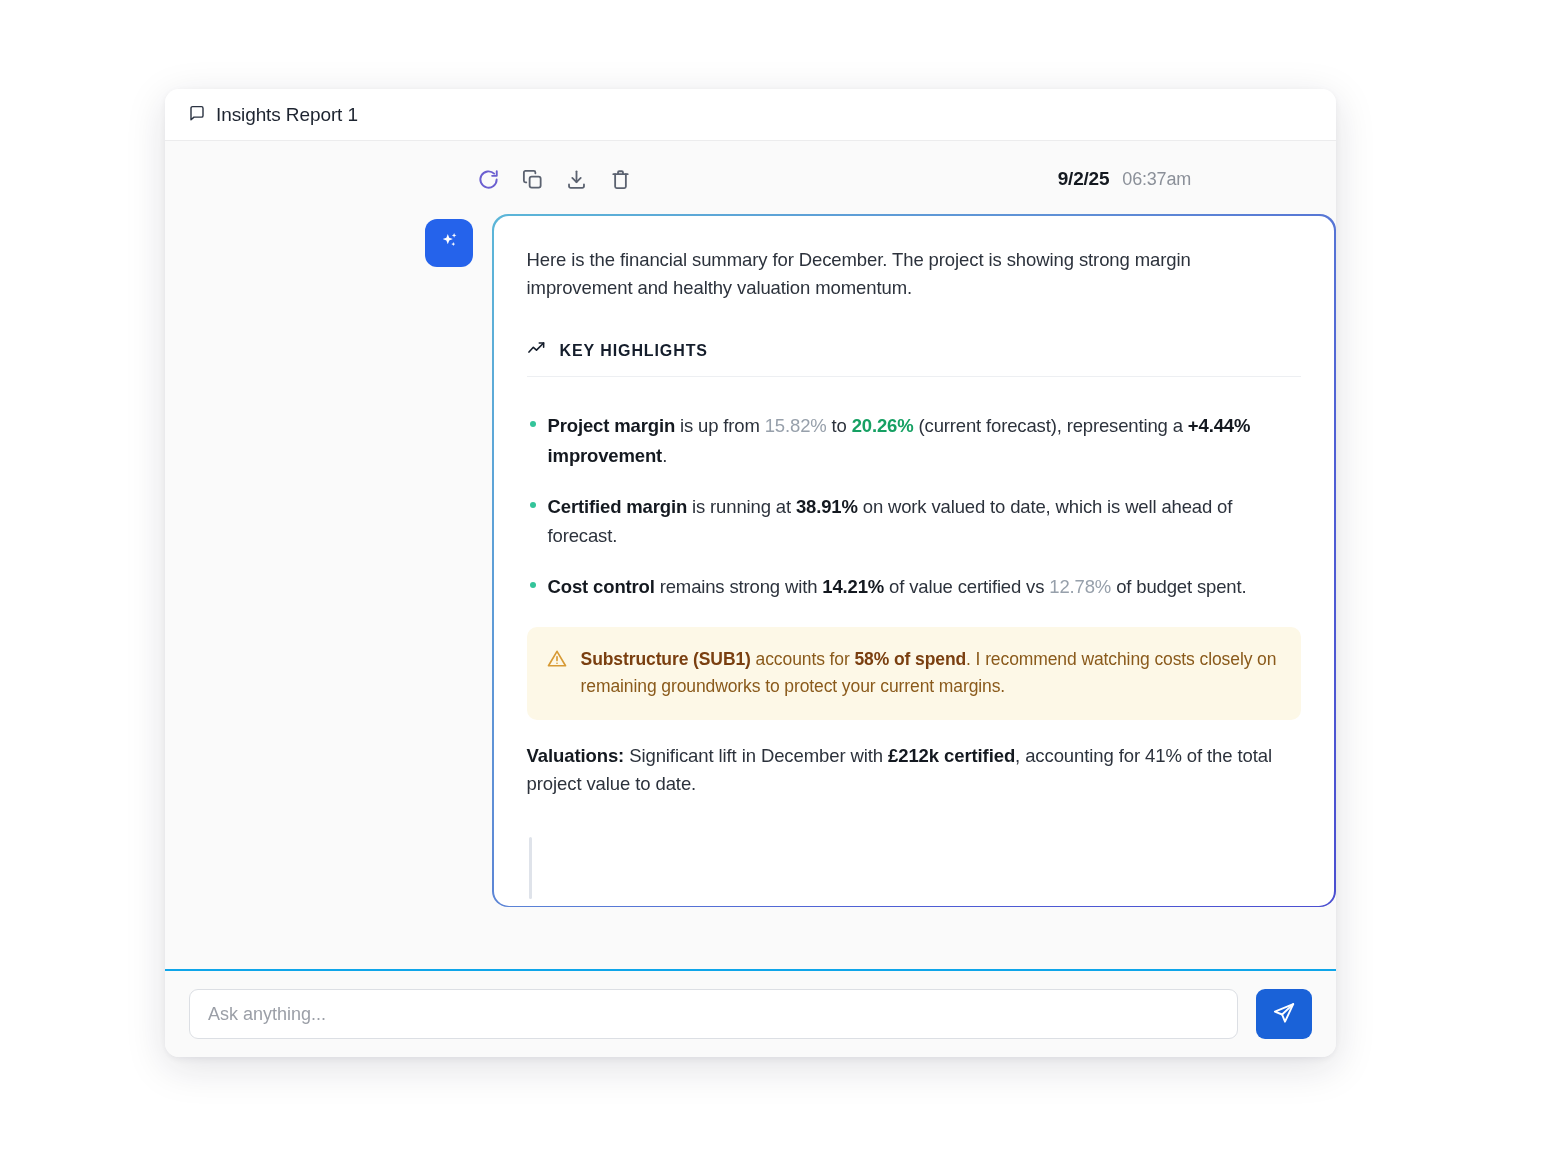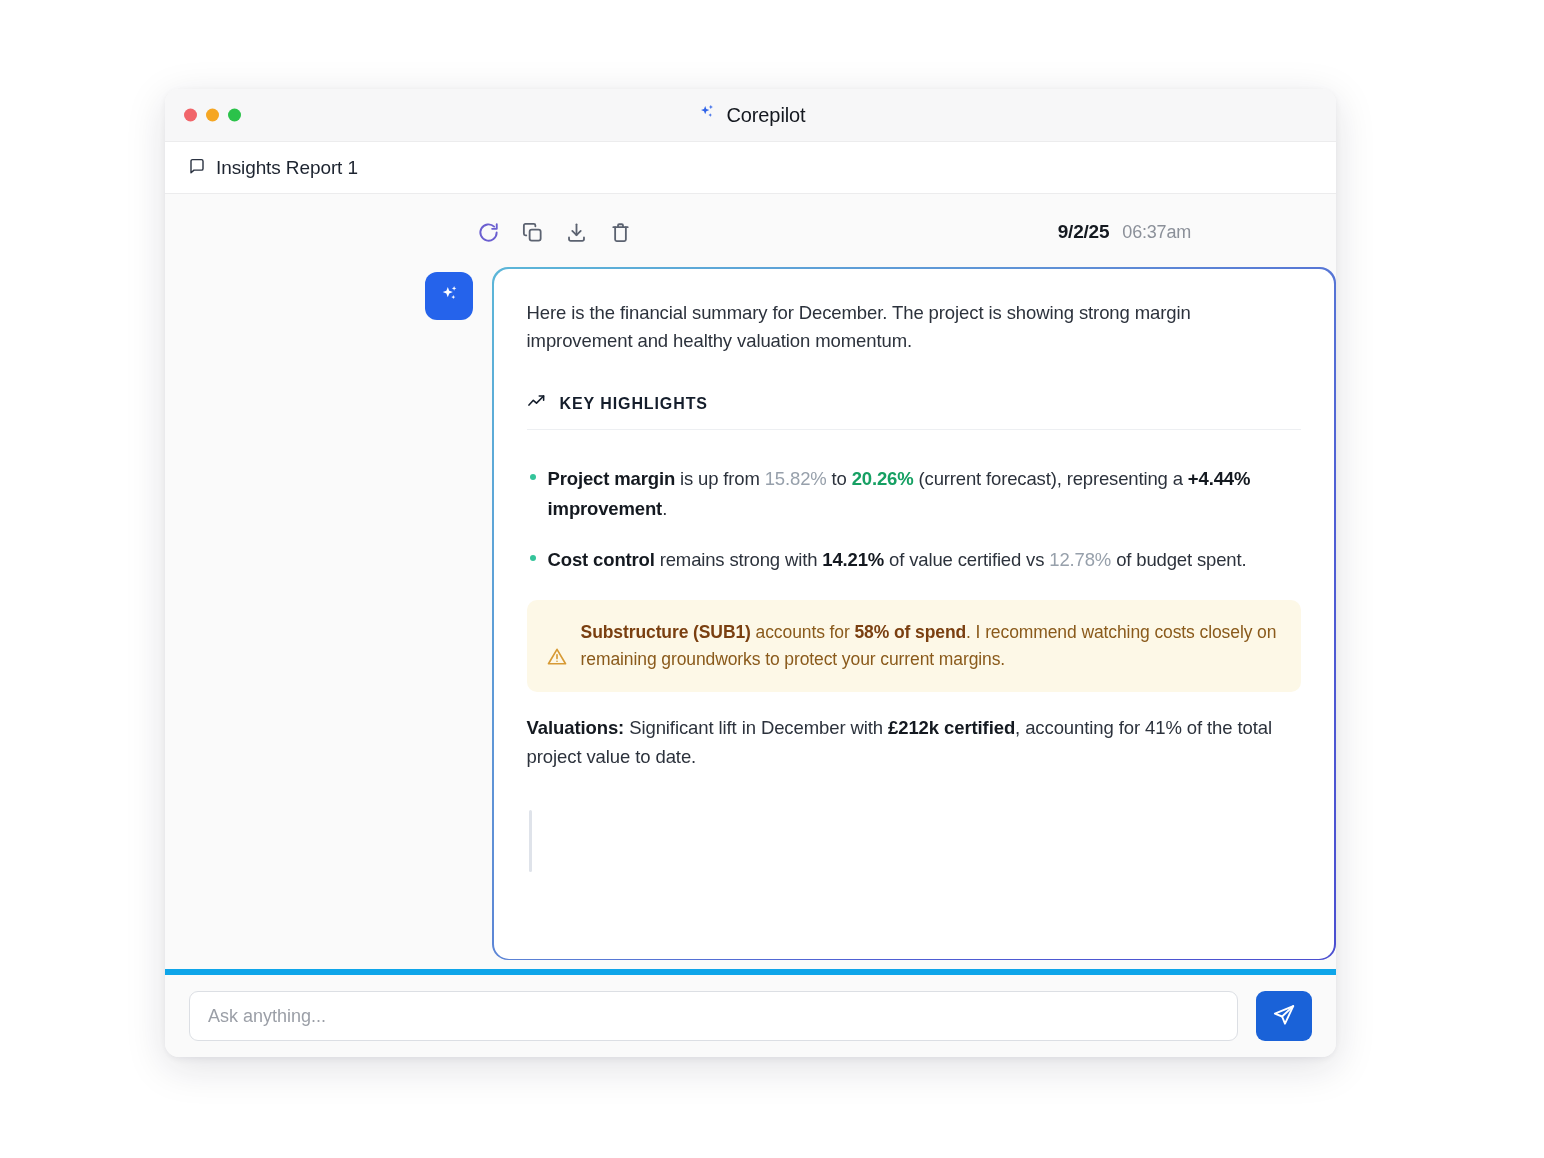--- a/index.html
+++ b/index.html
@@ -188,21 +188,21 @@
   .pos   { color: #16a063; font-weight: bold; }
 
   
   .callout {
     margin-top: 26px;
     background: #fdf8e7;
     border-radius: 10px;
     padding: 19px 22px 20px 19px;
     display: flex;
     gap: 13px;
-    align-items: flex-end;
+    align-items: flex-start;
   }
   .callout-text {
     font-size: 17.5px;
     line-height: 1.52;
     color: #8a5a1b;
     letter-spacing: -0.1px;
   }
   .callout-text .cb { font-weight: bold; color: #7a3f10; }
 
   
@@ -227,21 +227,21 @@
     width: 3px;
     height: 62px;
     background: #dfe3ea;
     border-radius: 2px;
   }
 
   
   .composer {
     flex: 0 0 88px;
     background: #fafafa;
-    border-top: 6px solid #0ea5e9;
+    border-top: 2px solid #0ea5e9;
     display: flex;
     align-items: center;
     gap: 18px;
     padding: 0 24px;
   }
   .composer-input {
     flex: 1 1 auto;
     height: 50px;
     border: 1px solid #dcdfe4;
     border-radius: 9px;
@@ -261,37 +261,20 @@
     border-radius: 9px;
     display: flex; align-items: center; justify-content: center;
     cursor: pointer;
   }
 </style>
 </head>
 <body>
 
 <div class="app-window">
 
-  <div class="titlebar">
-    <div class="traffic-lights">
-      <span class="dot red"></span>
-      <span class="dot yellow"></span>
-      <span class="dot green"></span>
-    </div>
-    <div class="title-center">
-      <span class="sparkle-brand">
-        <svg width="22" height="22" viewBox="0 0 24 24" fill="#2f63e8">
-          <path d="M11.1 4.3 12.35 7.6 15.65 8.85 12.35 10.1 11.1 13.4 9.85 10.1 6.55 8.85 9.85 7.6Z"></path>
-          <path d="M17.3 3.1 17.95 4.8 19.65 5.45 17.95 6.1 17.3 7.8 16.65 6.1 14.95 5.45 16.65 4.8Z"></path>
-          <path d="M16.6 12.3 17.15 13.75 18.6 14.3 17.15 14.85 16.6 16.3 16.05 14.85 14.6 14.3 16.05 13.75Z"></path>
-        </svg>
-      </span>
-      <span class="brand-text">Corepilot</span>
-    </div>
-  </div>
 
   <div class="conv-header">
     <span>
       <svg width="18" height="18" viewBox="0 0 24 24" fill="none" stroke="#2b3342" stroke-width="1.9" stroke-linecap="round" stroke-linejoin="round">
         <path d="M20 15.5a2 2 0 0 1-2 2H8l-4 3.5V5.5a2 2 0 0 1 2-2h12a2 2 0 0 1 2 2z"></path>
       </svg>
     </span>
     <span class="conv-title">Insights Report 1</span>
   </div>
 
@@ -363,20 +346,23 @@
               </svg>
             </span>
             <span class="label">KEY HIGHLIGHTS</span>
           </div>
 
           <ul class="highlights">
             <li>
               <span class="b">Project margin</span><span> is up from </span><span class="muted">15.82%</span><span> to </span><span class="pos">20.26%</span><span> (current forecast), representing a </span><span class="b">+4.44% improvement</span><span>.</span>
             </li>
 
+            <li>
+              <span class="b">Certified margin</span><span> is running at </span><span class="b">38.91%</span><span> on work valued to date, which is well ahead of forecast.</span>
+            </li>
 
             <li>
               <span class="b">Cost control</span><span> remains strong with </span><span class="b">14.21%</span><span> of value certified vs </span><span class="muted">12.78%</span><span> of budget spent.</span>
             </li>
           </ul>
 
           <div class="callout">
             <span style="flex:0 0 22px;margin-top:2px">
               <svg width="22" height="22" viewBox="0 0 24 24" fill="none" stroke="#d79a35" stroke-width="1.8" stroke-linecap="round" stroke-linejoin="round">
                 <path d="M12 3.6 21.3 19.4H2.7Z"></path>

